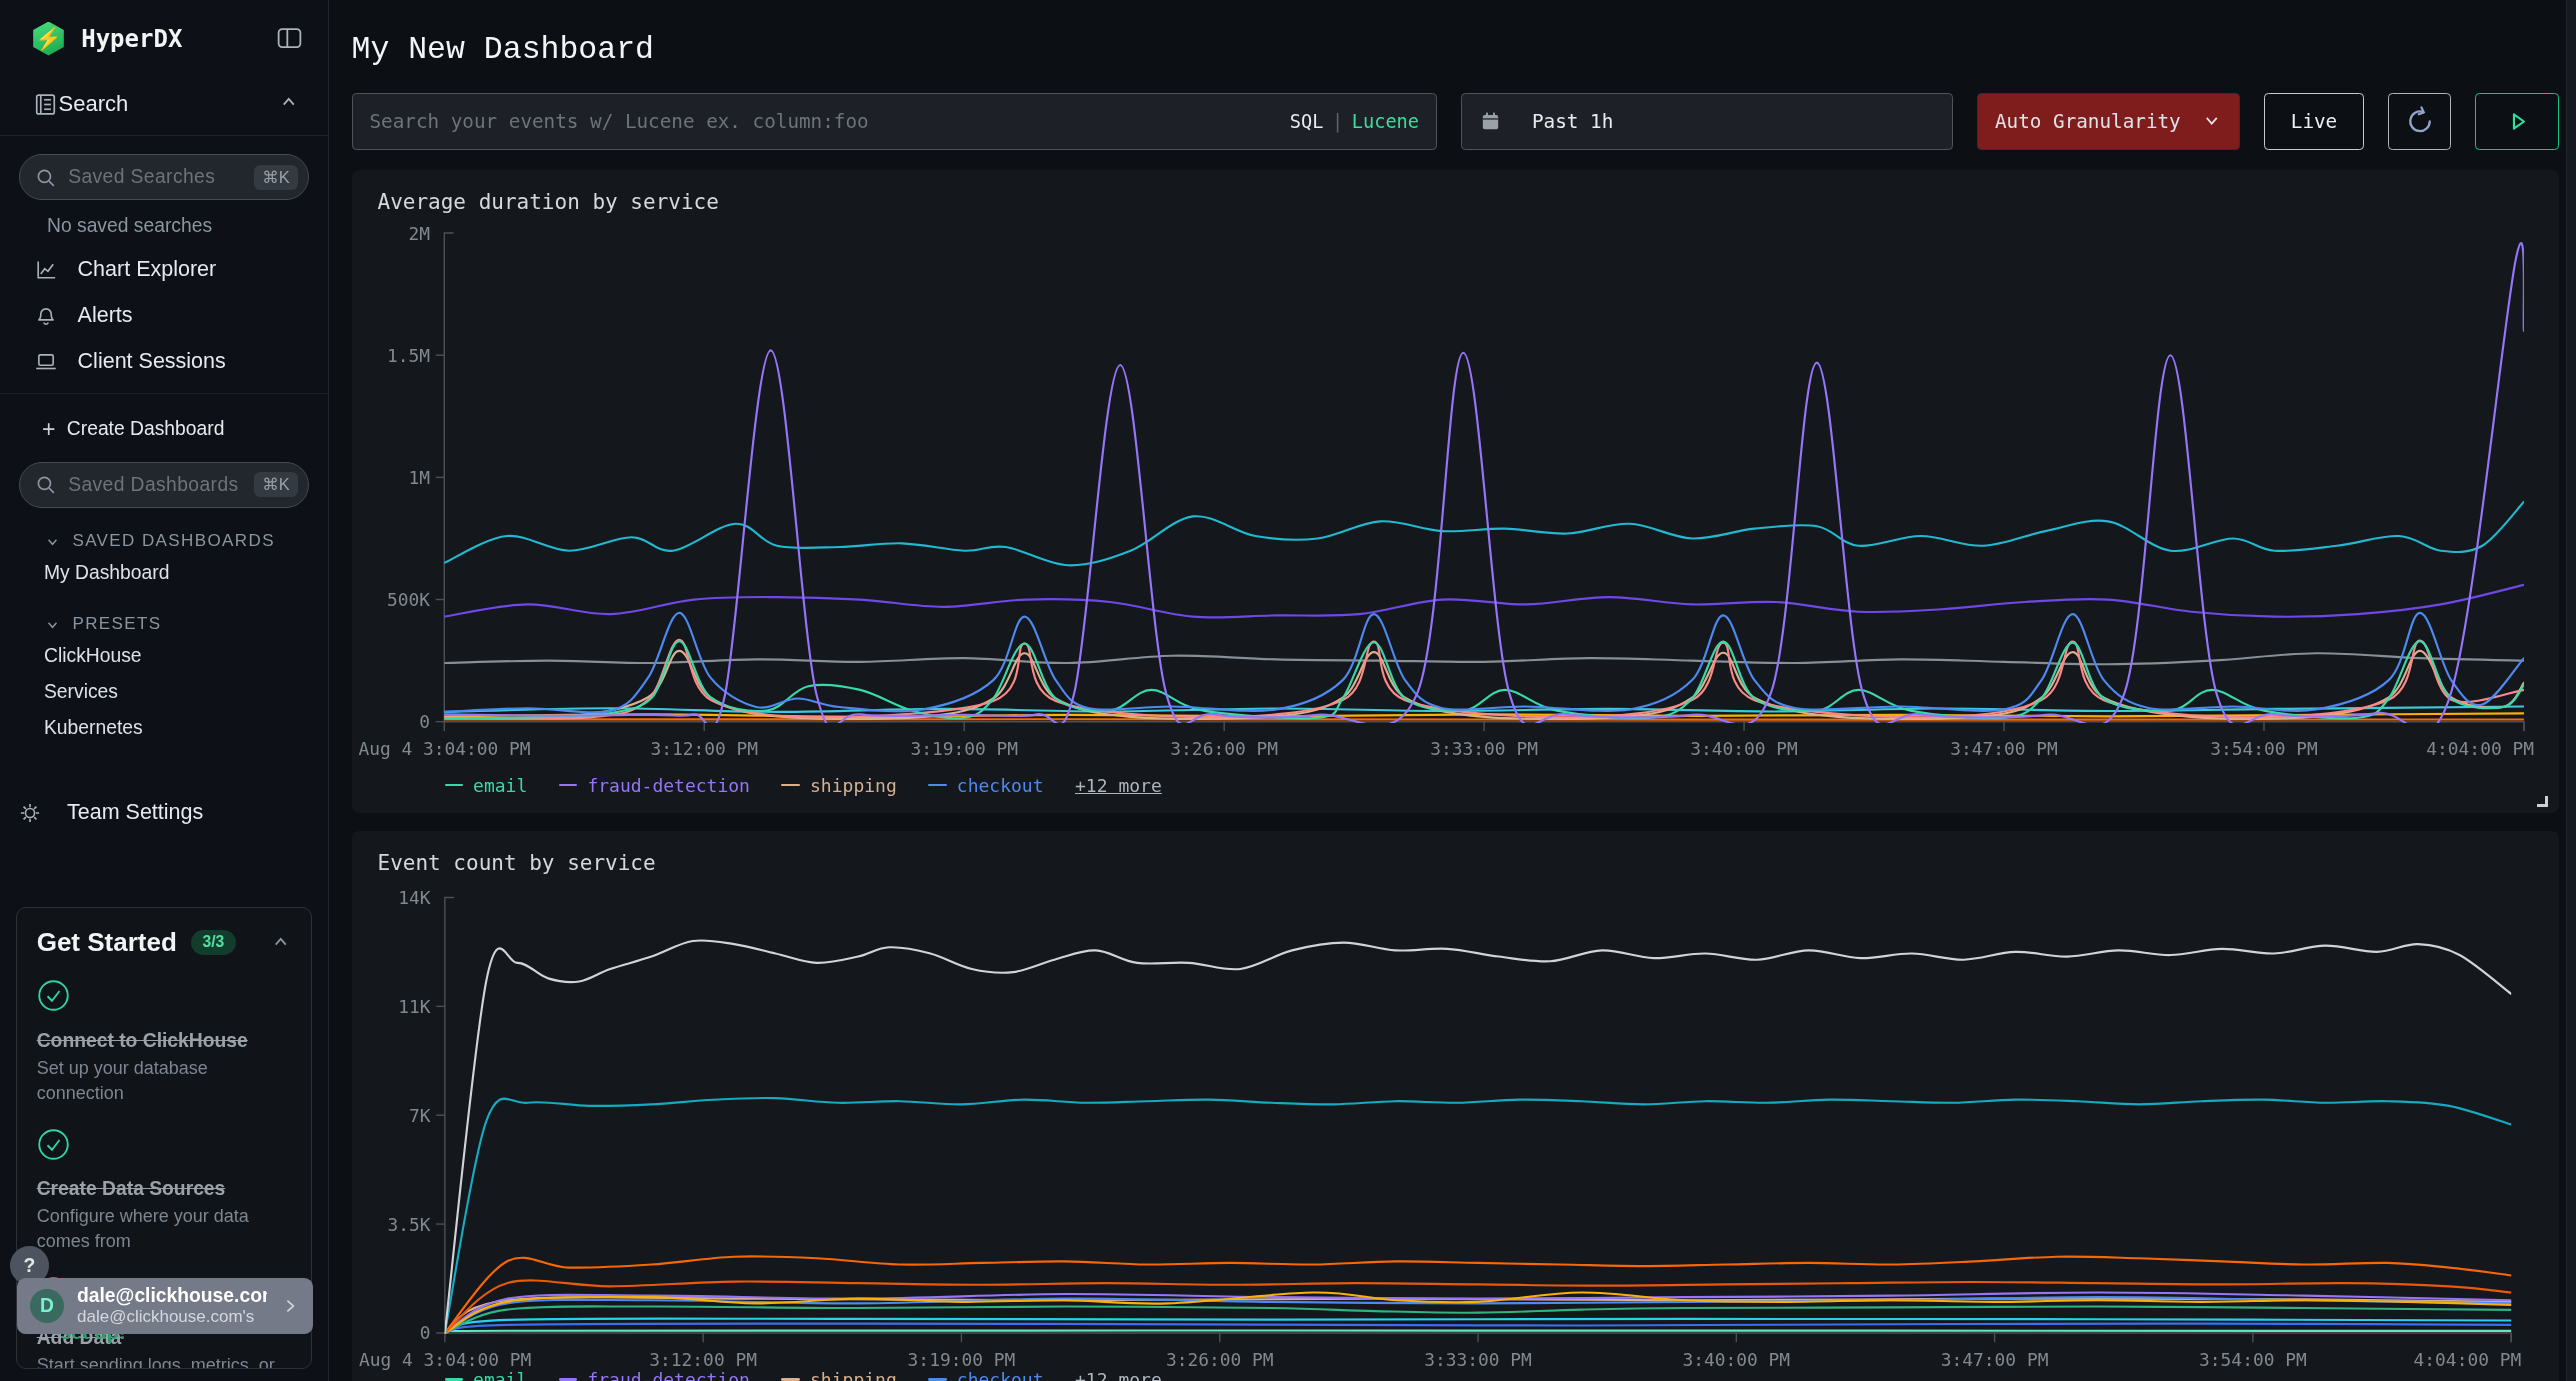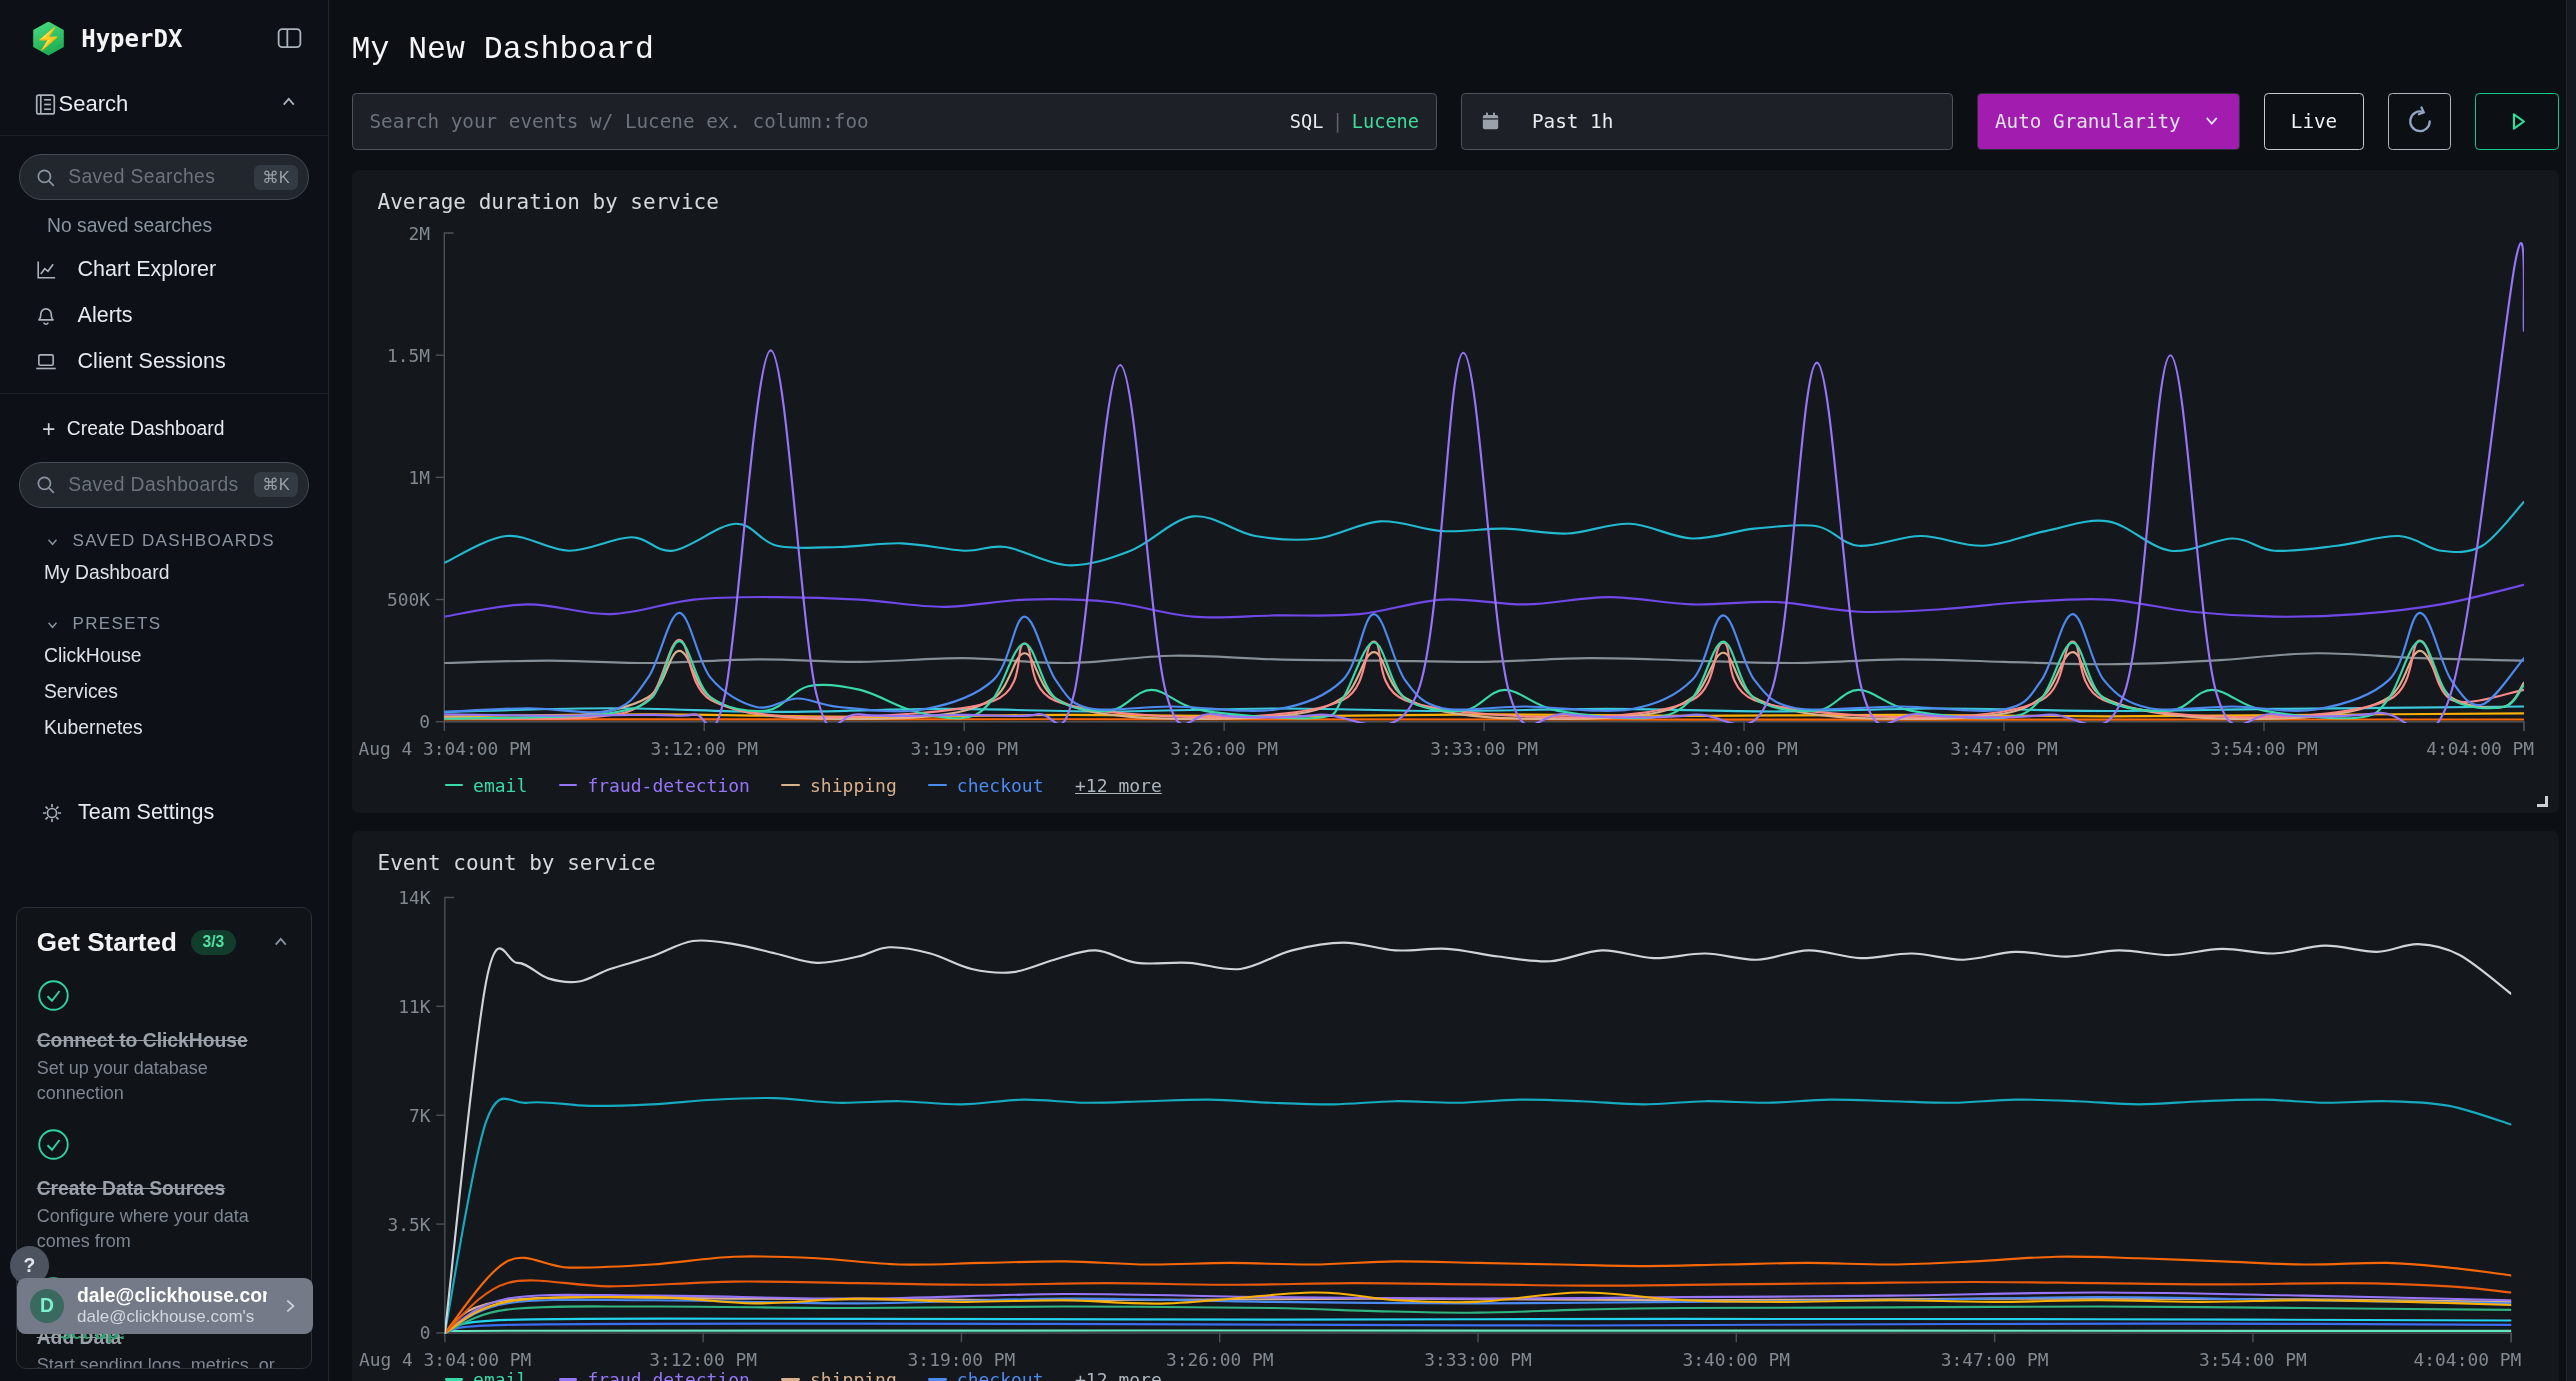--- a/index.html
+++ b/index.html
@@ -31,22 +31,22 @@
               font-size:21.5px; color:#e6eaee; cursor:pointer; }
   .nav-item .lbl { flex:1; }
   .nav-item.active, .nav-item.active .icon { color:#3edc9c; font-weight:bold; }
   .sub-action { display:flex; align-items:center; gap:11.4px; height:42px; margin-top:14.3px;
                 padding-left:42px; font-size:19.3px; color:#e6eaee; }
   .sub-action .plus { font-size:23px; color:#cfd4da; line-height:1; }
   .group-hdr { display:flex; align-items:center; gap:11.4px; margin-top:20px; height:27px;
                padding-left:44px; font-size:17px; color:#8b95a1; letter-spacing:1.4px; }
   .group-item { height:36px; display:flex; align-items:center; padding-left:44px;
                 font-size:19.3px; color:#dde2e7; }
-  .team-settings { display:flex; align-items:center; gap:13px; margin-top:44px;
-                   padding-left:39px; height:46px; font-size:21.5px; color:#e6eaee; }
+  .team-settings { display:flex; align-items:center; gap:24px; margin-top:44px;
+                   padding-left:17px; height:46px; font-size:21.5px; color:#e6eaee; }
 
   .gs-card { position:absolute; left:15.7px; right:15.7px; top:907px; height:462px;
              background:#101419; border:0.7px solid #2c3138; border-radius:10px;
              padding:18.6px 20px; overflow:hidden; z-index:1; }
   .gs-head { display:flex; align-items:center; gap:14.3px; }
   .gs-title { font-size:26px; font-weight:bold; color:#f1f3f5; }
   .badge { background:#123d2c; color:#51e0a1; font-size:15.7px; font-weight:bold;
            border-radius:13px; padding:3.6px 11.4px; }
   .gs-head .icon { margin-left:auto; }
   .gs-item { display:flex; gap:15.7px; margin-top:21.5px;flex-direction:column; }
@@ -78,21 +78,21 @@
   .tb-input { background:#1d2127; border:0.7px solid #4d545c; border-radius:4.3px;
               display:flex; align-items:center; padding:0 17px; gap:30px; }
   .search-box { flex:1; }
   .search-box .ph { flex:1; font-family:"DejaVu Sans Mono", monospace;
                     font-size:19.3px; color:#6c737b; }
   .lang { font-family:"DejaVu Sans Mono", monospace; font-size:18.6px; }
   .lang .sql { color:#e9ecef; } .lang .bar { color:#5b6269; padding:0 8.6px; }
   .lang .lucene { color:#3edc9c;margin-top:40px; }
   .time-box { width:492px; }
   .time-box .val { font-family:"DejaVu Sans Mono", monospace; font-size:19.3px; color:#e9ecef; }
-  .gran-box { width:263px; background:#a21caf; border:0.7px solid #2b3139; border-radius:4.3px;
+  .gran-box { width:263px; background:#7f1d1d; border:0.7px solid #2b3139; border-radius:4.3px;
               display:flex; align-items:center; padding:0 17px;
               font-family:"DejaVu Sans Mono", monospace; font-size:19.3px; color:#dfe3e8; }
   .gran-box .lbl { flex:1; }
   .btn { border-radius:4.3px; display:flex; align-items:center; justify-content:center; }
   .live-btn { width:100px; border:0.7px solid #c6ccd2;
               font-family:"DejaVu Sans Mono", monospace; font-size:19.3px; color:#eef1f4; }
   .refresh-btn { width:63px; border:0.7px solid #aeb6bf; color:#93a5c4; }
   .play-btn { width:84px; border:1.4px solid #10c985; color:#2ae29b; }
 
   .panel { position:relative; background:#14181d; border-radius:7.2px; }

